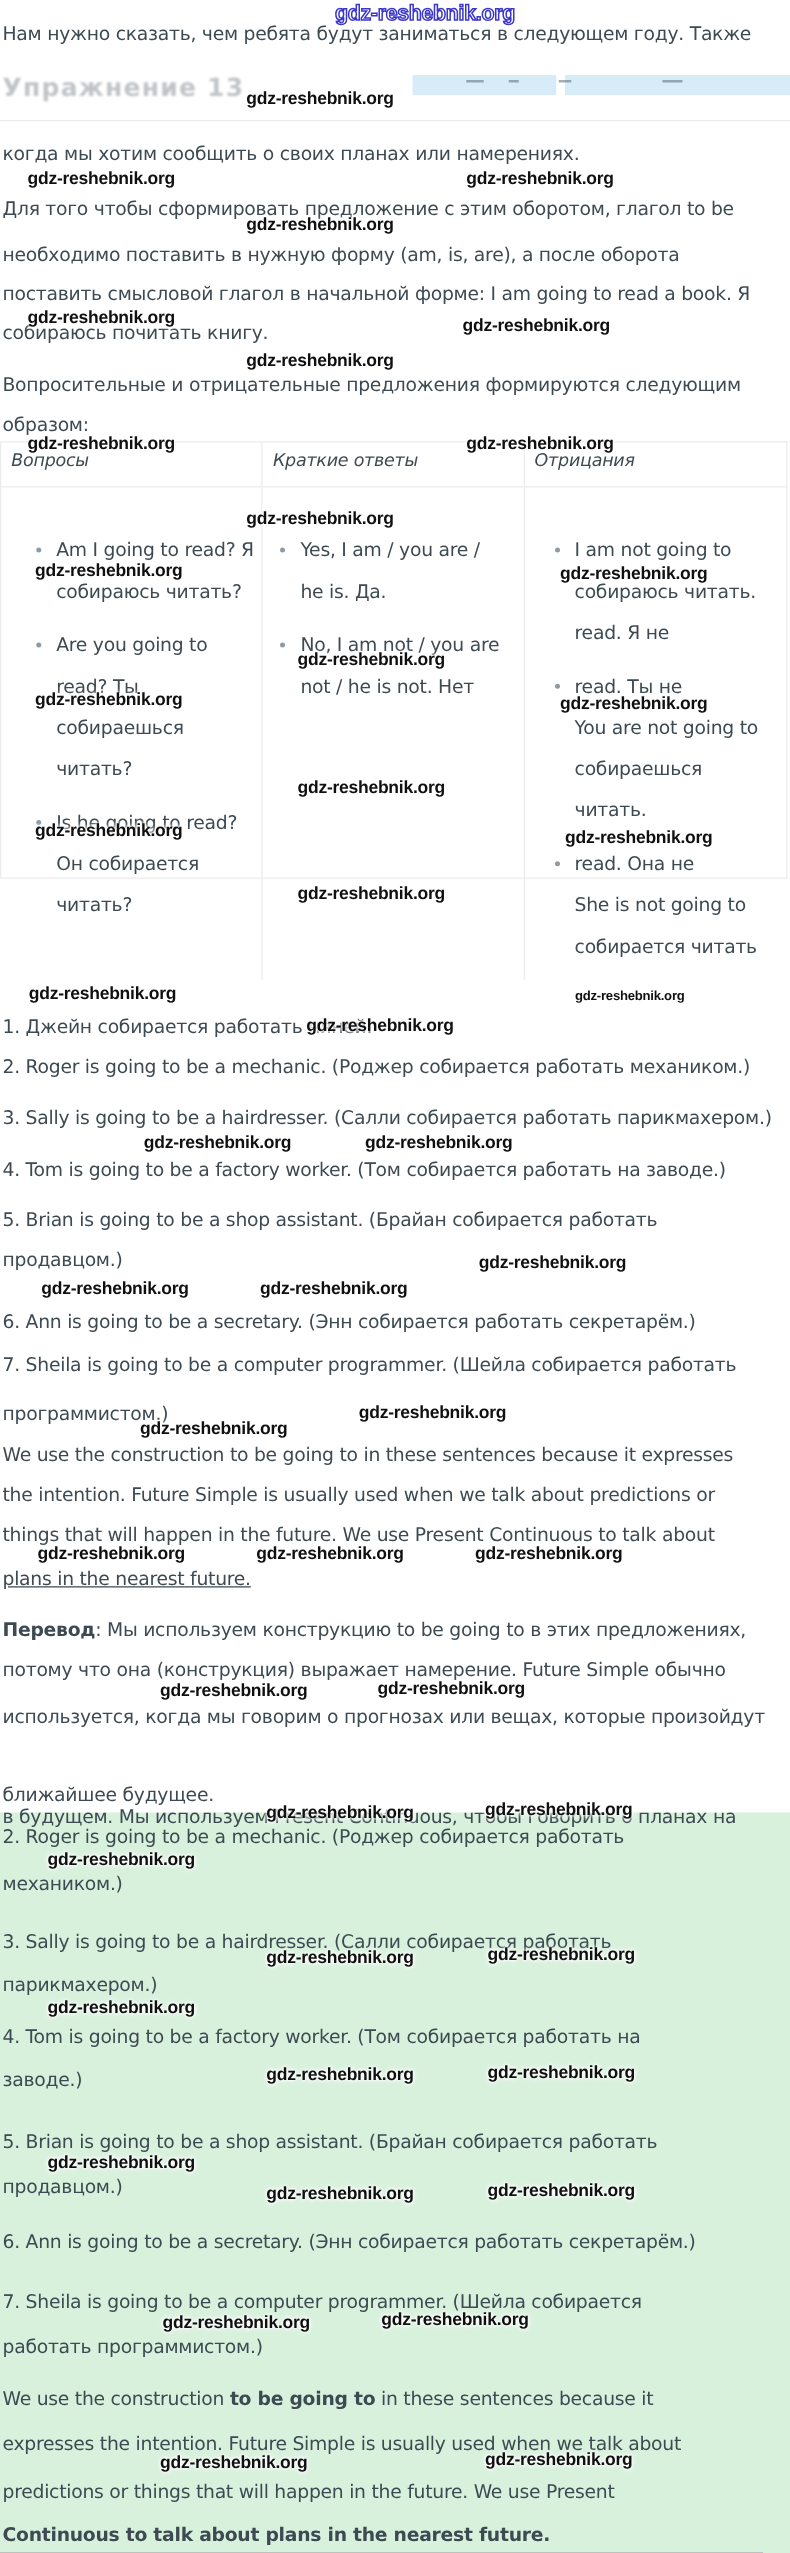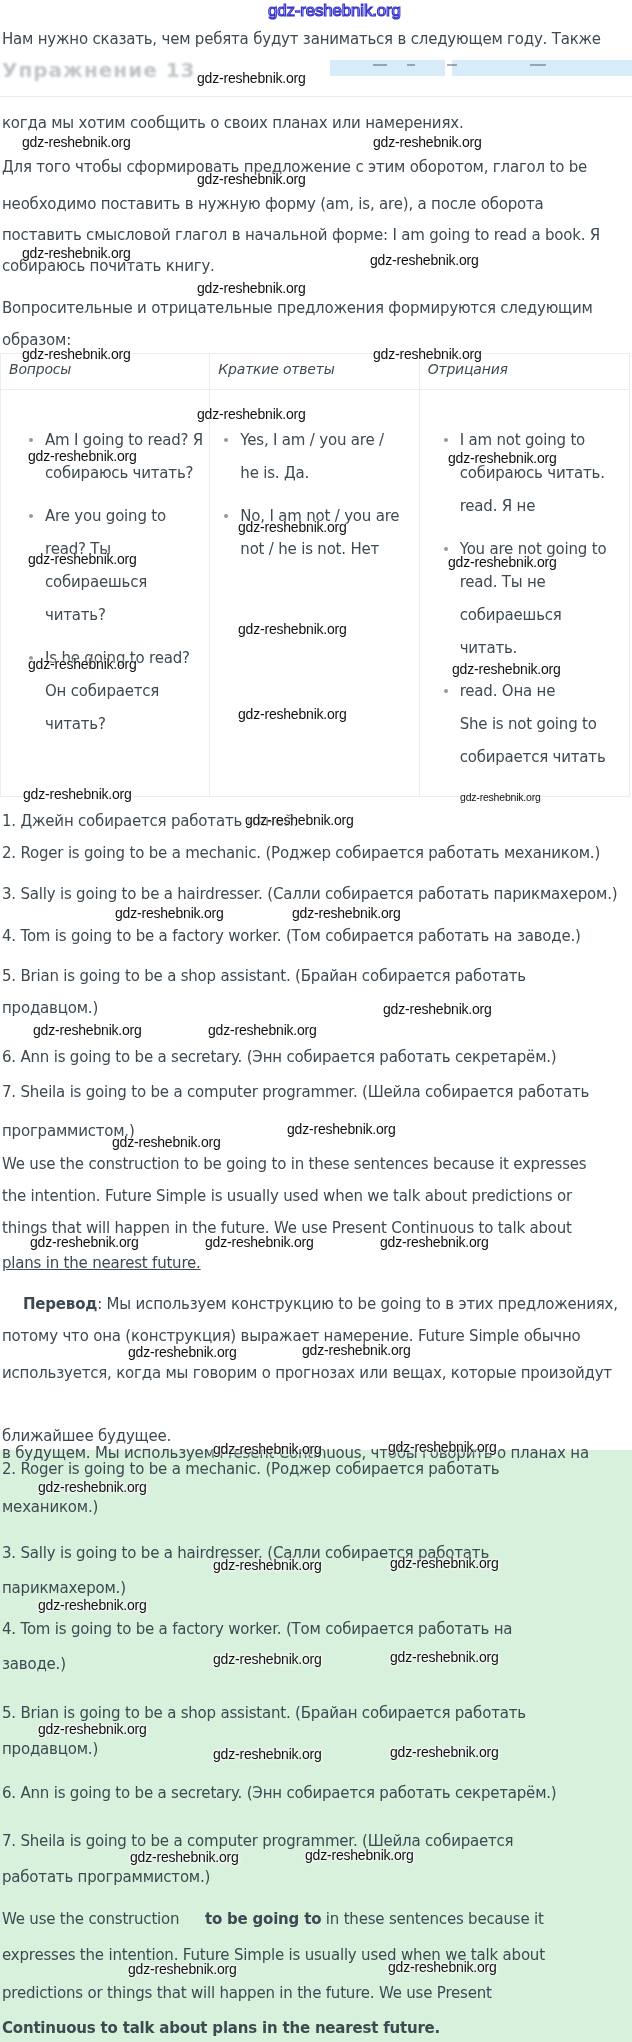--- a/index.html
+++ b/index.html
@@ -8,46 +8,46 @@
     background:#ffffff;overflow:hidden;
     font-family:"DejaVu Sans","Liberation Sans",sans-serif;
     color:#3d4a52;
   }
   
   .line{
     position:absolute;left:2px;right:0;
     font-size:15px;line-height:22px;letter-spacing:-0.2px;
     white-space:nowrap;z-index:2;
   }
-  .line b{font-weight:bold;margin-left:21px;}
+  .line b{font-weight:bold;}
   
   .wm{
     position:absolute;z-index:3;white-space:nowrap;
     font-family:"Liberation Sans",sans-serif;
-    font-size:14px;font-weight:normal;letter-spacing:-0.2px;color:#101010;
+    font-size:14px;font-weight:bold;letter-spacing:-0.2px;color:#101010;
     text-shadow:0 0 3px #fff,0 0 3px #fff,0 0 5px #fff;
   }
   .wm.small{font-size:10.5px;}
   .wm.blue{
     font-size:17px;color:#ffffff;
     -webkit-text-stroke:1.2px #3a36c9;
     text-shadow:none;
   }
   
   .faded-heading{
     position:absolute;left:2px;top:58px;z-index:1;
     font-size:20px;font-weight:bold;letter-spacing:1px;
     color:#3d4a52;opacity:.32;filter:blur(1px);white-space:nowrap;
   }
   .hl-strip{position:absolute;height:16px;top:60px;background:#d7ecf8;z-index:0;}
   .hl-dash{position:absolute;height:2px;top:64px;background:#5a6b7a;opacity:.55;z-index:1;}
   .divider{position:absolute;left:0;width:632px;height:0;border-top:1px solid #ececec;z-index:1;}
   
   .gtable{
-    position:absolute;left:0;top:353px;width:630px;height:444px;
+    position:absolute;left:0;top:353px;width:630px;height:350px;
     border:1px solid #ececec;box-sizing:border-box;z-index:1;
     display:flex;flex-direction:column;
   }
   .grow{display:flex;flex:1;}
   .ghead{display:flex;height:35px;border-bottom:1px solid #ececec;flex:none;}
   .gcell{width:33.333%;box-sizing:border-box;border-right:1px solid #ececec;overflow:hidden;}
   .gcell:last-child{border-right:none;}
   .ghead .gcell{
     font-size:14px;font-style:italic;padding:7px 0 0 8px;
     white-space:nowrap;letter-spacing:-0.2px;
@@ -119,41 +119,41 @@
           </ul>
         </div>
       <div class="gcell pad-c">
           <ul>
             <li>
               <div class="tline">I am not going to</div>
               <div class="tline">собираюсь читать.</div>
               <div class="tline">read. Я не</div>
             </li>
             <li>
+              <div class="tline">read. Ты не</div>
               <div class="tline">You are not going to</div>
-              <div class="tline">read. Ты не</div>
               <div class="tline">собираешься</div>
               <div class="tline">читать.</div>
             </li>
             <li>
               <div class="tline">read. Она не</div>
               <div class="tline">She is not going to</div>
               <div class="tline">собирается читать</div>
             </li>
           </ul>
         </div>
     </div>
   </div>
 
   <div class="line" style="top:1293px;"><b>Перевод</b><span>: Мы используем конструкцию to be going to в этих предложениях,</span></div>
 
   <div class="line" style="top:1908px;"><span>We use the construction </span><b>to be going to</b><span> in these sentences because it</span></div>
 
   <div id="lines-layer">
-      <div class="line" style="top: 28px;">Нам нужно сказать, чем ребята будут заниматься в следующем году. Также</div>
+      <div class="line" style="top: 16px;">Нам нужно сказать, чем ребята будут заниматься в следующем году. Также</div>
       <div class="line" style="top: 112px;">когда мы хотим сообщить о своих планах или намерениях.</div>
       <div class="line" style="top: 156px;">Для того чтобы сформировать предложение с этим оборотом, глагол to be</div>
       <div class="line" style="top: 193px;">необходимо поставить в нужную форму (am, is, are), а после оборота</div>
       <div class="line" style="top: 224px;">поставить смысловой глагол в начальной форме: I am going to read a book. Я</div>
       <div class="line" style="top: 255px;">собираюсь почитать книгу.</div>
       <div class="line" style="top: 297px;">Вопросительные и отрицательные предложения формируются следующим</div>
       <div class="line" style="top: 329px;">образом:</div>
       <div class="line" style="top: 810px;">1. Джейн собирается работать няней.</div>
       <div class="line" style="top: 842px;">2. Roger is going to be a mechanic. (Роджер собирается работать механиком.)</div>
       <div class="line" style="top: 883px;">3. Sally is going to be a hairdresser. (Салли собирается работать парикмахером.)</div>

